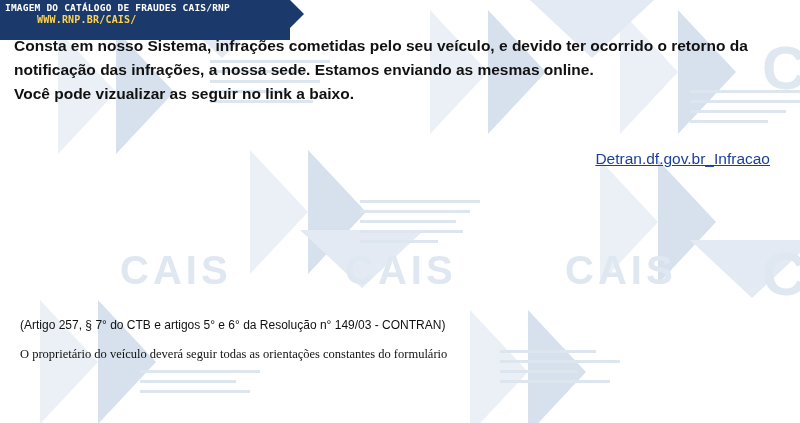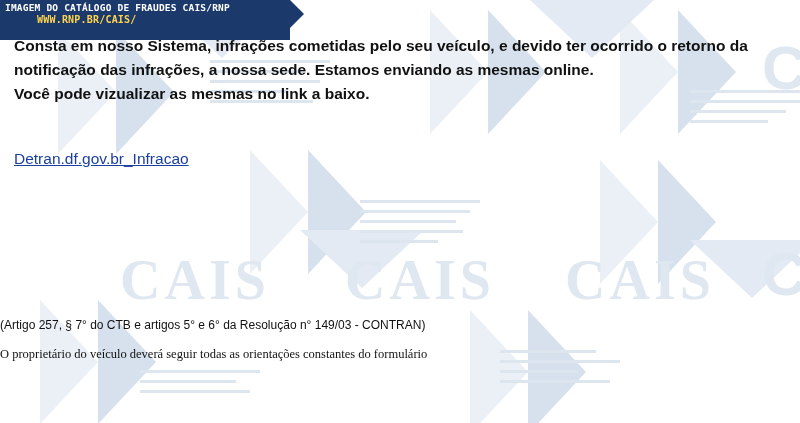--- a/index.html
+++ b/index.html
@@ -69,21 +69,21 @@
   .wm-lines i.s4 { width: 65%; }
   .wm-lines i.s5 { width: 86%; }
 
   .wm-cais {
     position: absolute;
     font-family: "Liberation Sans", sans-serif;
     font-weight: bold;
     color: #dfe7f1;
     letter-spacing: 4px;
   }
-  .wm-cais.big { font-size: 56px; font-family: Liberation Serif, serif; }
+  .wm-cais.big { font-size: 40px; }
   .wm-cais.huge { font-size: 62px; }
 
   
   #banner {
     position: absolute;
     left: 0;
     top: 0;
     z-index: 5;
     width: 290px;
     height: 40px;
@@ -140,36 +140,37 @@
     padding: 0 14px;
     color: #111111;
     font-size: 15.5px;
     line-height: 1.55;
     font-family: "Liberation Sans", sans-serif;
     font-weight: bold;
   }
   .para.first { padding-top: 6px; }
 
   #link-wrap {
-    padding: 44px 10px 0 14px;
+    padding: 44px 30px 0 14px;
+    text-align: right;
   }
   a#fraud-link {
     color: #1a3f9e;
     font-size: 15.5px;
     text-decoration: underline;
     font-family: "Liberation Sans", sans-serif;
   }
 
   #footnotes {
     position: absolute;
     left: 0;
     top: 318px;
     width: 800px;
     z-index: 3;
-    padding: 0 0;
+    padding: 0 20px;
     box-sizing: border-box;
   }
   .fn {
     margin: 0;
     color: #111111;
     font-family: "Liberation Serif", serif;
     font-size: 12.5px;
     line-height: 1.25;
   }
   .fn.a { font-family: "Liberation Sans", sans-serif; font-size: 12px; margin-bottom: 14px; }
@@ -244,21 +245,21 @@
     <div class="wm-cais huge" style="left:762px; top:238px;">C</div>
   </div>
 
   <div id="banner">
     <div class="line1">IMAGEM DO CATÁLOGO DE FRAUDES CAIS/RNP</div>
     <div class="line2">WWW.RNP.BR/CAIS/</div>
   </div>
 
   <div id="content">
     <p class="para first">Consta em nosso Sistema, infrações cometidas pelo seu veículo, e devido ter ocorrido o retorno da notificação das infrações, a nossa sede. Estamos enviando as mesmas online.</p>
-    <p class="para">Você pode vizualizar as mesmas no link a baixo.</p>
+    <p class="para">Você pode vizualizar as seguir no link a baixo.</p>
     <div id="link-wrap">
       <a id="fraud-link" href="#">Detran.df.gov.br_Infracao</a>
     </div>
   </div>
 
   <div id="footnotes">
     <p class="fn a">(Artigo 257, § 7° do CTB e artigos 5° e 6° da Resolução n° 149/03 - CONTRAN)</p>
     <p class="fn b">O proprietário do veículo deverá seguir todas as orientações constantes do formulário</p>
   </div>
 

